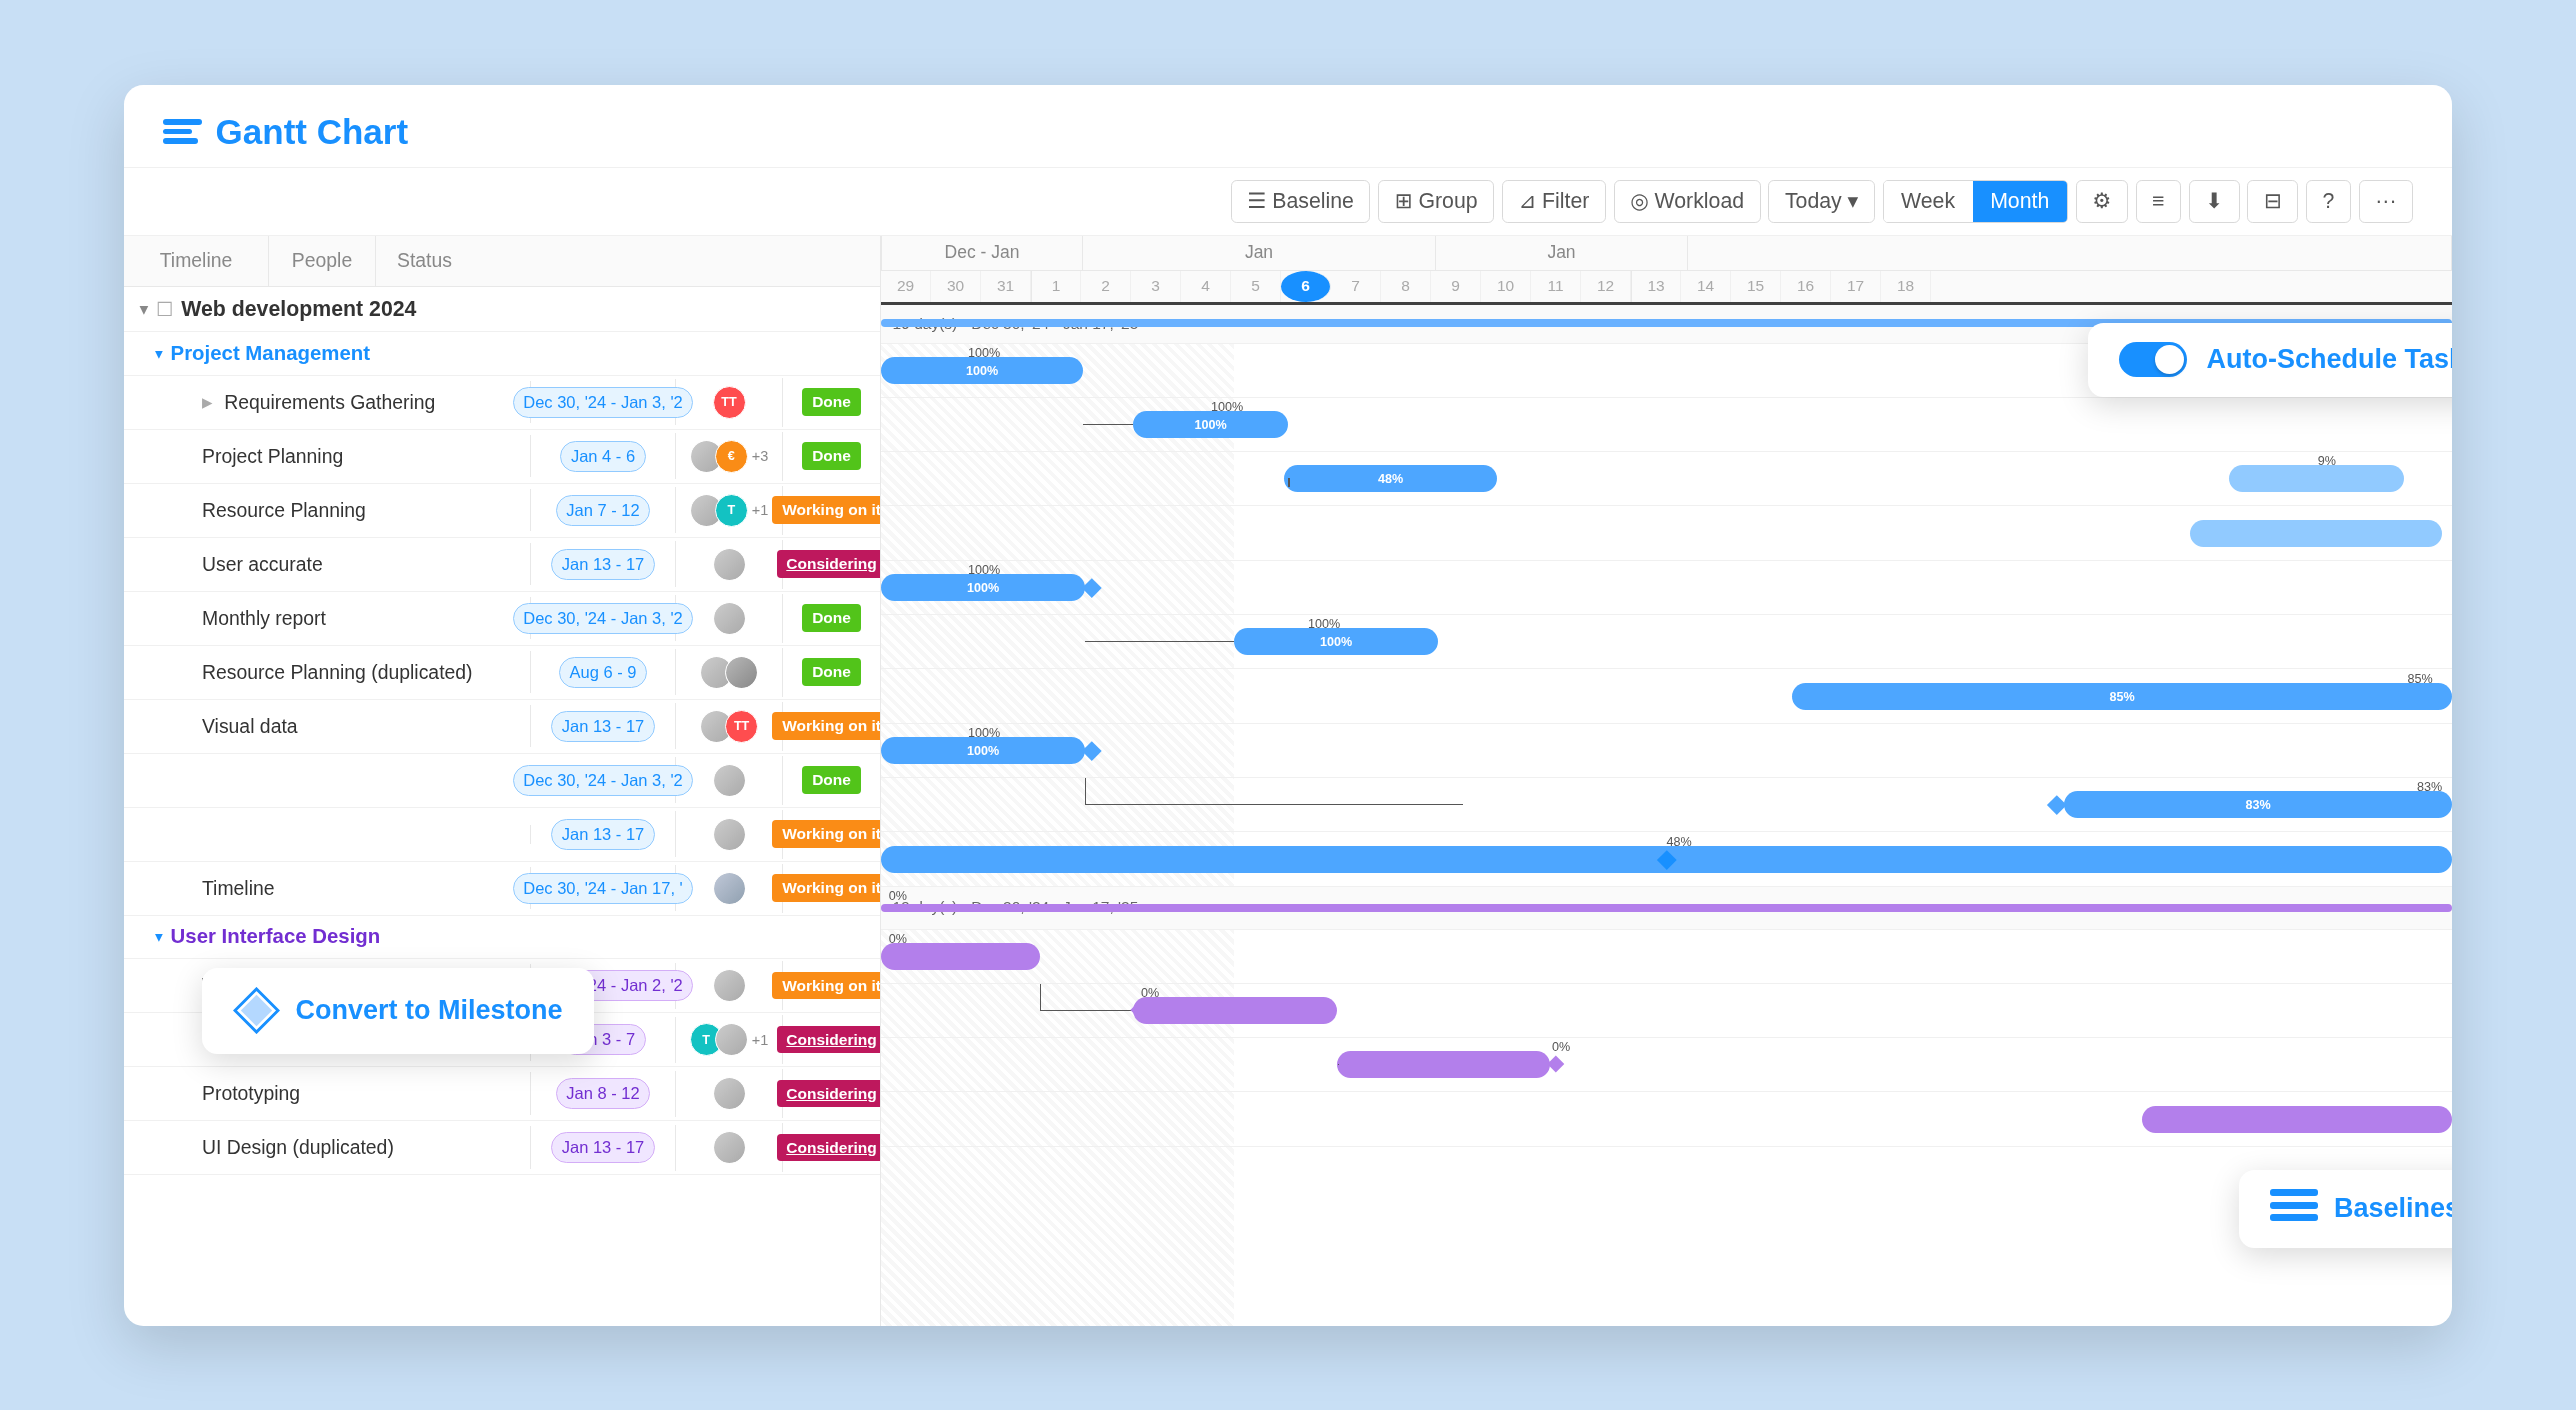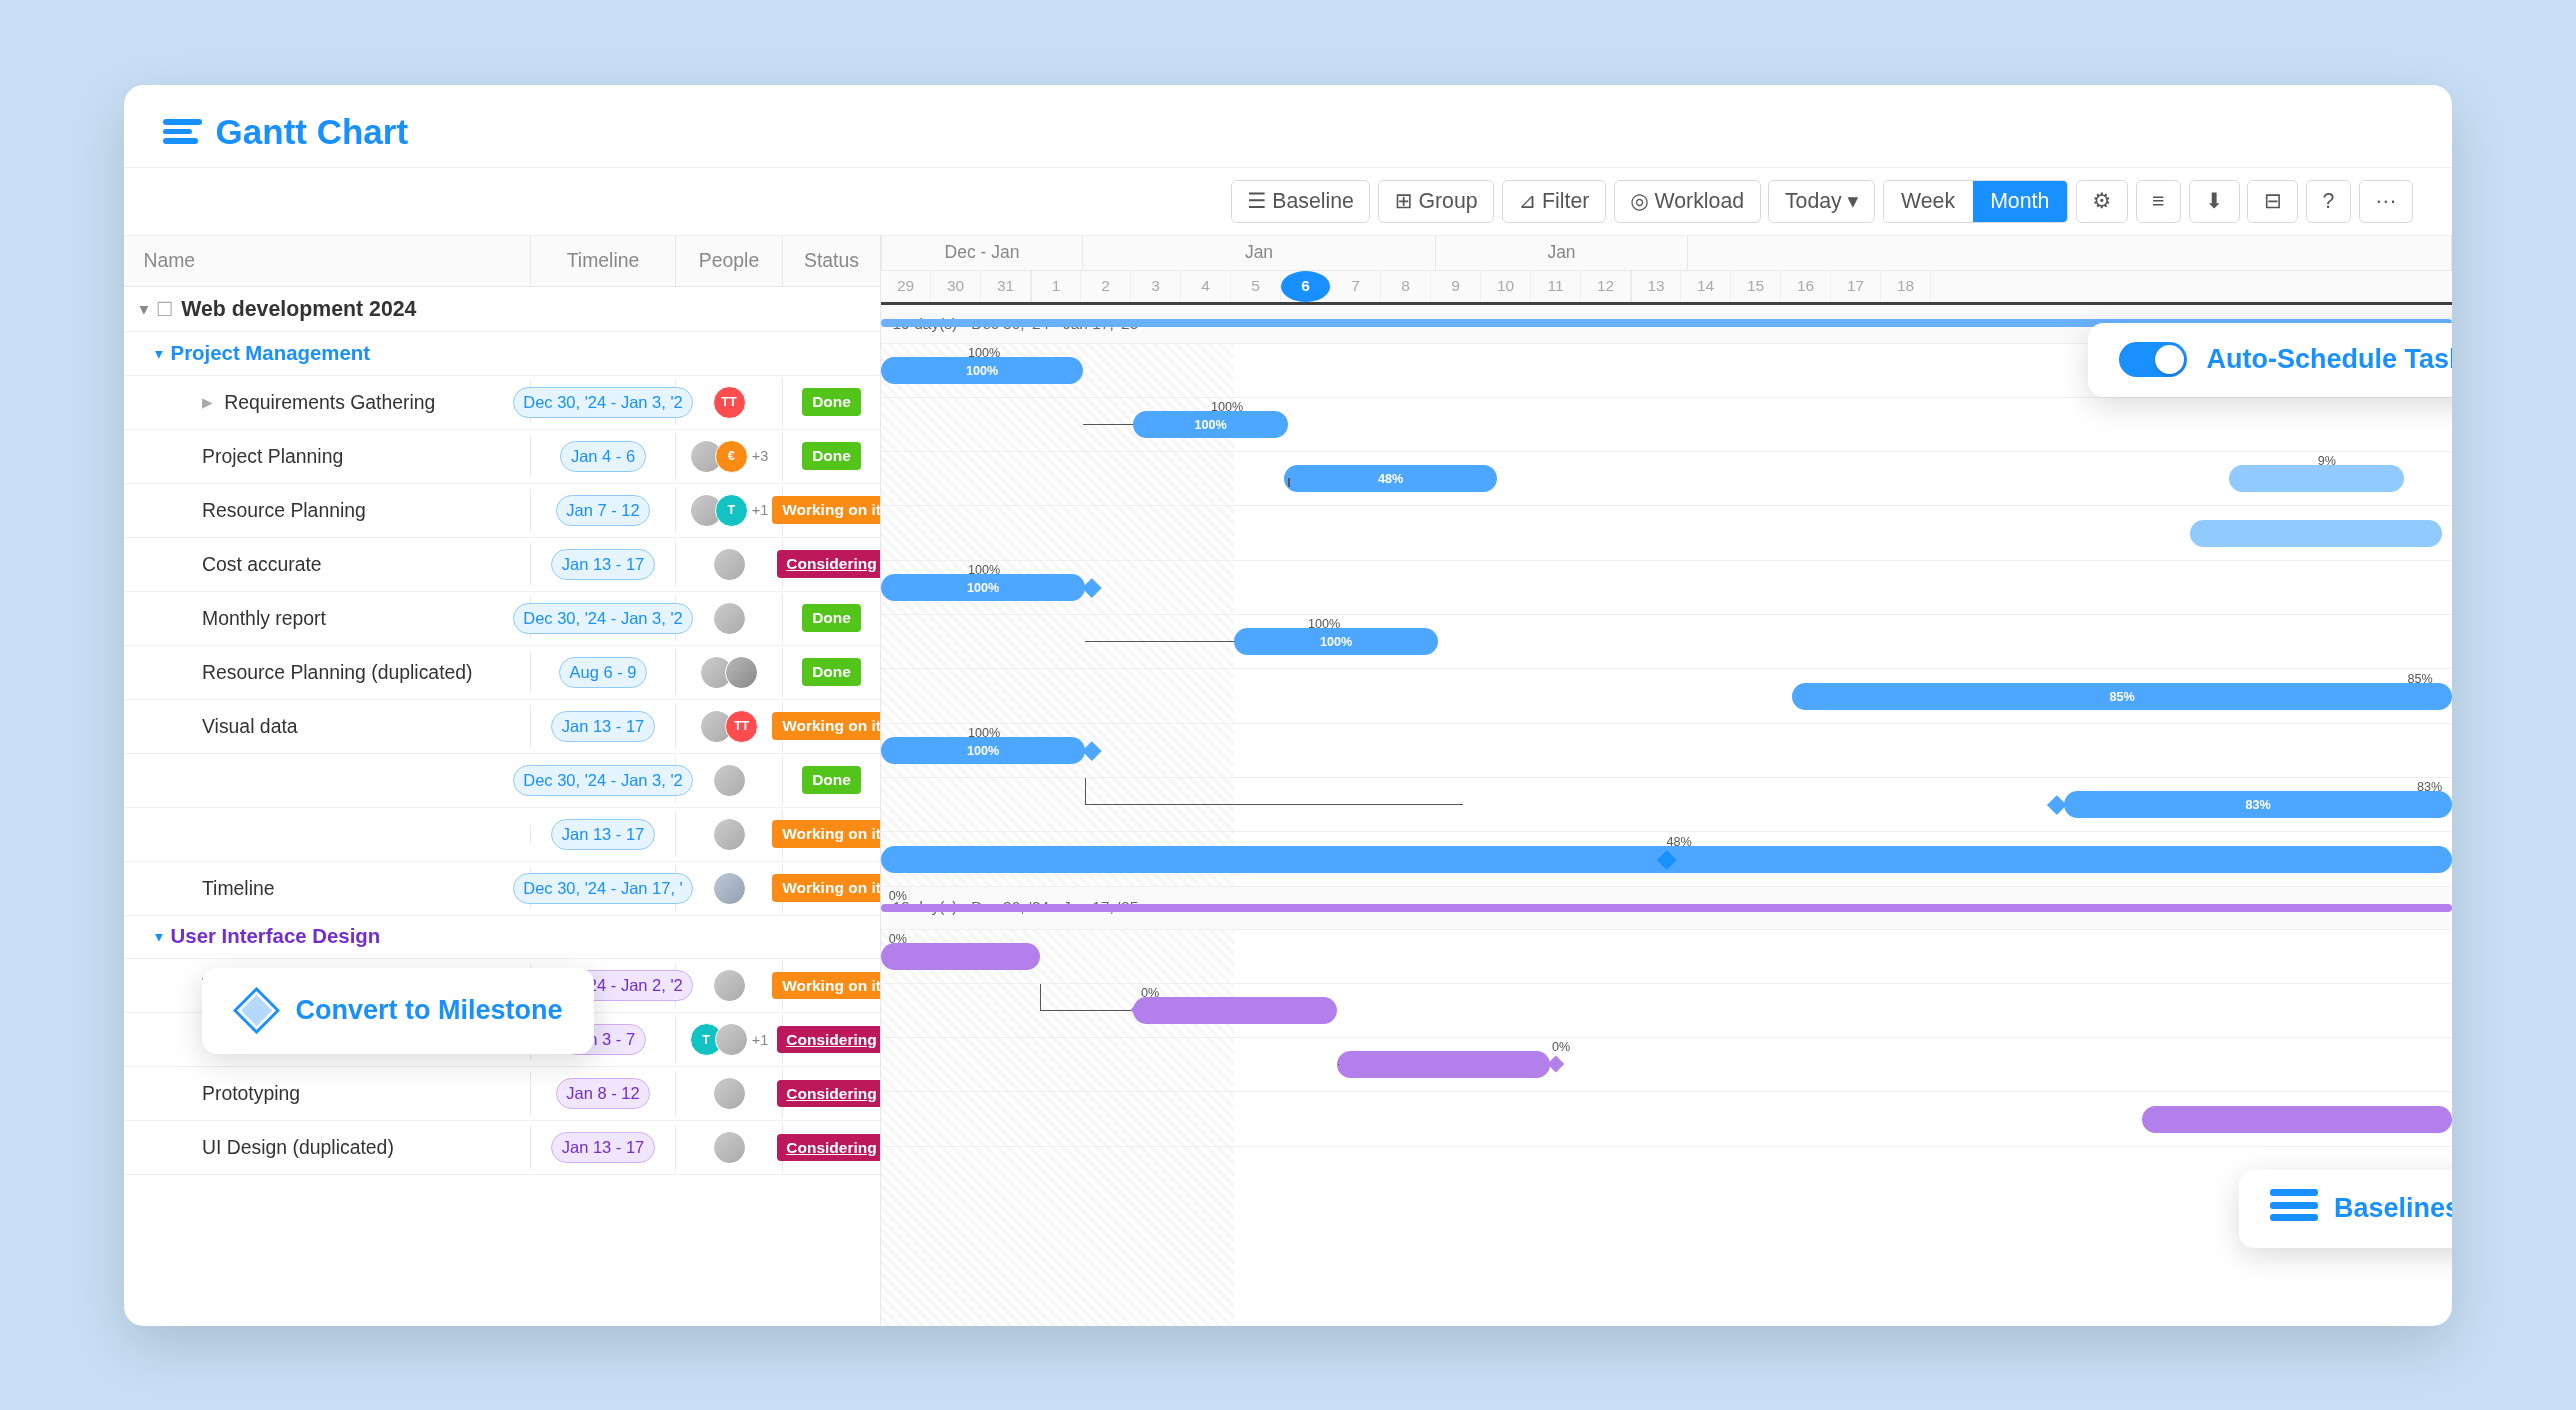--- a/index.html
+++ b/index.html
@@ -408,21 +408,20 @@
     <button class="toolbar-btn">⬇</button>
     <button class="toolbar-btn">⊟</button>
     <button class="toolbar-btn">?</button>
     <button class="toolbar-btn">···</button>
   </div>
 
   <div class="main-content">
 
     <div class="left-panel">
       <div class="table-header">
-        <div class="th-name">Name</div>
         <div class="th-timeline">Timeline</div>
         <div class="th-people">People</div>
         <div class="th-status">Status</div>
       </div>
       <div class="table-body">
 
         <div class="group-header">
           <span class="caret">▾</span>
           <span class="group-icon">☐</span>
           <span class="group-name">Web development 2024</span>
@@ -483,21 +482,21 @@
               <div class="avatar teal">T</div>
               <span class="extra-count">+1</span>
             </div>
           </div>
           <div class="task-status-cell">
             <span class="status-badge working">Working on it</span>
           </div>
         </div>
 
         <div class="task-row">
-          <div class="task-name-cell indent2">Cost accurate</div>
+          <div class="task-name-cell indent2">User accurate</div>
           <div class="task-timeline-cell">
             <span class="timeline-badge blue">Jan 13 - 17</span>
           </div>
           <div class="task-people-cell">
             <div class="avatar-group">
               <div class="avatar img">
                   <div class="avatar-img-placeholder"></div>
                 </div>
             </div>
           </div>

